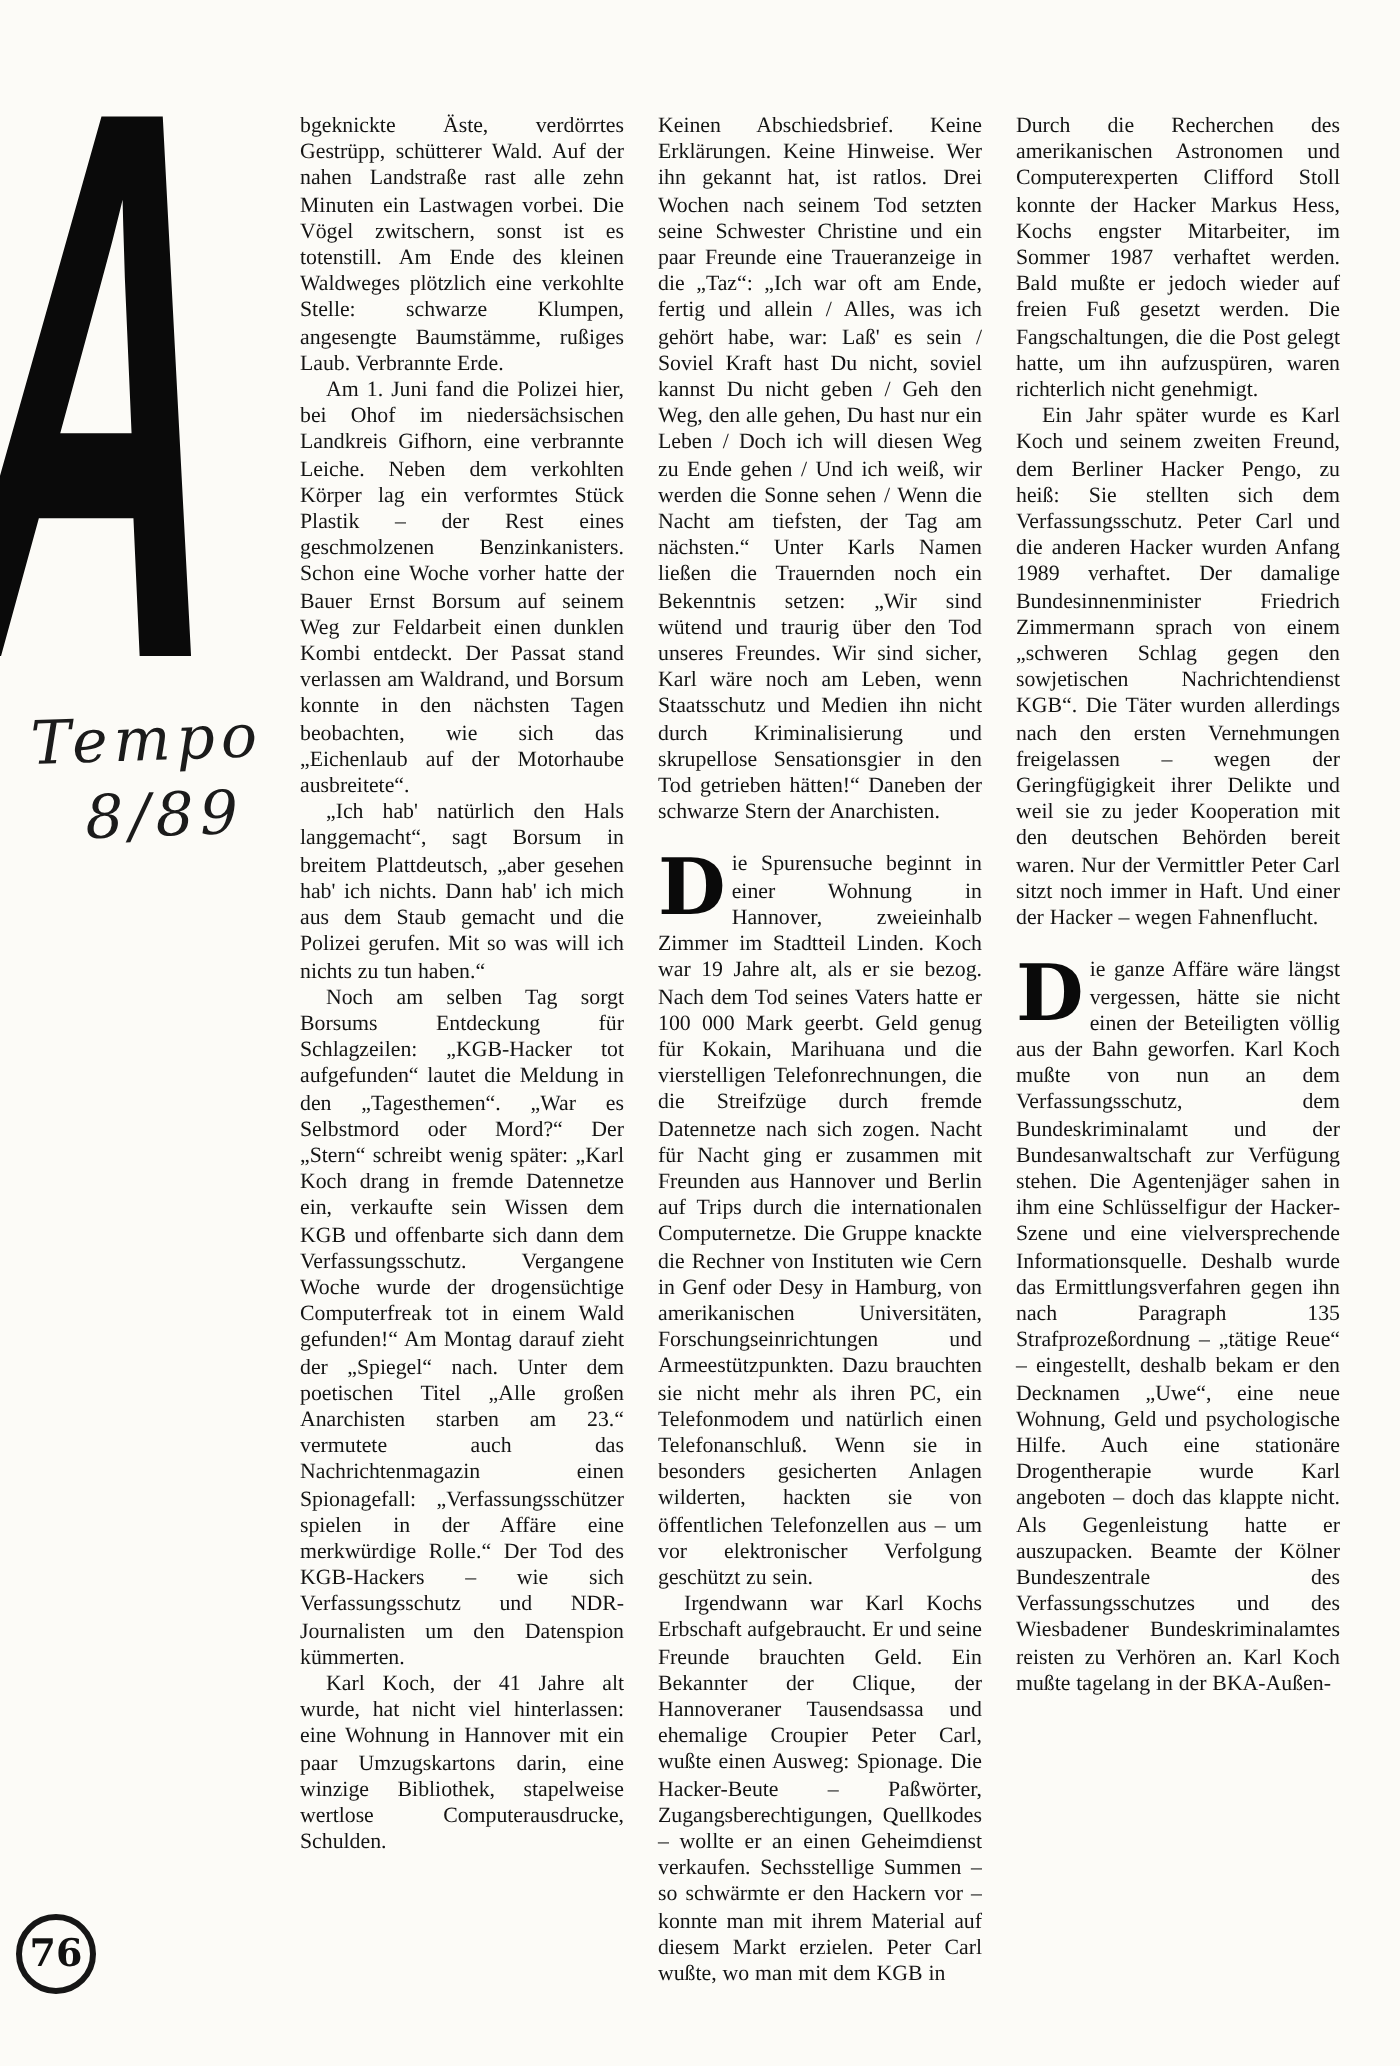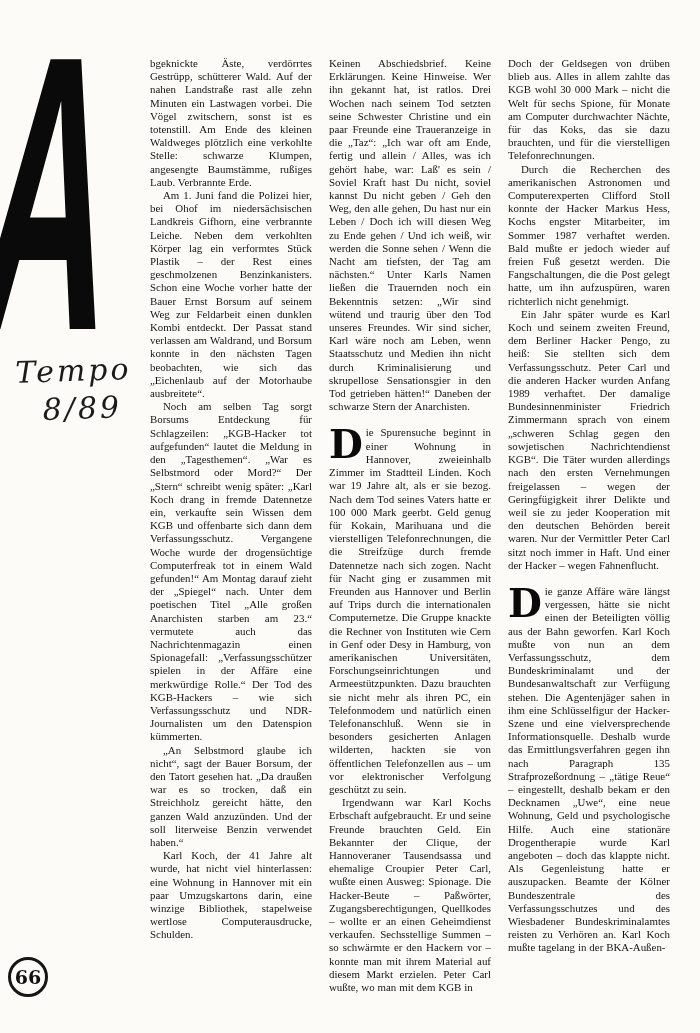--- a/index.html
+++ b/index.html
@@ -92,40 +92,39 @@
 <div class="page">
 
   <div class="big-a">A</div>
 
   <div class="annotation">
     <div class="line1">Tempo</div>
     <div class="line2">8/89</div>
   </div>
 
   <div class="page-badge">
-    <span>66</span>
+    <span>76</span>
   </div>
 
   <div class="columns">
 
     <div class="col">
       <p>bgeknickte Äste, verdörrtes Gestrüpp, schütterer Wald. Auf der nahen Landstraße rast alle zehn Minuten ein Lastwagen vorbei. Die Vögel zwitschern, sonst ist es totenstill. Am Ende des kleinen Waldweges plötzlich eine verkohlte Stelle: schwarze Klumpen, angesengte Baumstämme, rußiges Laub. Verbrannte Erde.</p>
       <p>Am 1. Juni fand die Polizei hier, bei Ohof im niedersächsischen Landkreis Gifhorn, eine verbrannte Leiche. Neben dem verkohlten Körper lag ein verformtes Stück Plastik – der Rest eines geschmolzenen Benzinkanisters. Schon eine Woche vorher hatte der Bauer Ernst Borsum auf seinem Weg zur Feldarbeit einen dunklen Kombi entdeckt. Der Passat stand verlassen am Waldrand, und Borsum konnte in den nächsten Tagen beobachten, wie sich das „Eichenlaub auf der Motorhaube ausbreitete“.</p>
+      <p>„Ich hab' natürlich den Hals langgemacht“, sagt Borsum in breitem Plattdeutsch, „aber gesehen hab' ich nichts. Dann hab' ich mich aus dem Staub gemacht und die Polizei gerufen. Mit so was will ich nichts zu tun haben.“</p>
       <p>Noch am selben Tag sorgt Borsums Entdeckung für Schlagzeilen: „KGB-Hacker tot aufgefunden“ lautet die Meldung in den „Tagesthemen“. „War es Selbstmord oder Mord?“ Der „Stern“ schreibt wenig später: „Karl Koch drang in fremde Datennetze ein, verkaufte sein Wissen dem KGB und offenbarte sich dann dem Verfassungsschutz. Vergangene Woche wurde der drogensüchtige Computerfreak tot in einem Wald gefunden!“ Am Montag darauf zieht der „Spiegel“ nach. Unter dem poetischen Titel „Alle großen Anarchisten starben am 23.“ vermutete auch das Nachrichtenmagazin einen Spionagefall: „Verfassungsschützer spielen in der Affäre eine merkwürdige Rolle.“ Der Tod des KGB-Hackers – wie sich Verfassungsschutz und NDR-Journalisten um den Datenspion kümmerten.</p>
-      <p>„An Selbstmord glaube ich nicht“, sagt der Bauer Borsum, der den Tatort gesehen hat. „Da draußen war es so trocken, daß ein Streichholz gereicht hätte, den ganzen Wald anzuzünden. Und der soll literweise Benzin verwendet haben.“</p>
       <p>Karl Koch, der 41 Jahre alt wurde, hat nicht viel hinterlassen: eine Wohnung in Hannover mit ein paar Umzugskartons darin, eine winzige Bibliothek, stapelweise wertlose Computerausdrucke, Schulden.</p>
     </div>
 
     <div class="col">
       <p>Keinen Abschiedsbrief. Keine Erklärungen. Keine Hinweise. Wer ihn gekannt hat, ist ratlos. Drei Wochen nach seinem Tod setzten seine Schwester Christine und ein paar Freunde eine Traueranzeige in die „Taz“: „Ich war oft am Ende, fertig und allein / Alles, was ich gehört habe, war: Laß' es sein / Soviel Kraft hast Du nicht, soviel kannst Du nicht geben / Geh den Weg, den alle gehen, Du hast nur ein Leben / Doch ich will diesen Weg zu Ende gehen / Und ich weiß, wir werden die Sonne sehen / Wenn die Nacht am tiefsten, der Tag am nächsten.“ Unter Karls Namen ließen die Trauernden noch ein Bekenntnis setzen: „Wir sind wütend und traurig über den Tod unseres Freundes. Wir sind sicher, Karl wäre noch am Leben, wenn Staatsschutz und Medien ihn nicht durch Kriminalisierung und skrupellose Sensationsgier in den Tod getrieben hätten!“ Daneben der schwarze Stern der Anarchisten.</p>
       <p class="has-drop"><span class="dropcap">D</span><span>ie Spurensuche beginnt in einer Wohnung in Hannover, zweieinhalb Zimmer im Stadtteil Linden. Koch war 19 Jahre alt, als er sie bezog. Nach dem Tod seines Vaters hatte er 100 000 Mark geerbt. Geld genug für Kokain, Marihuana und die vierstelligen Telefonrechnungen, die die Streifzüge durch fremde Datennetze nach sich zogen. Nacht für Nacht ging er zusammen mit Freunden aus Hannover und Berlin auf Trips durch die internationalen Computernetze. Die Gruppe knackte die Rechner von Instituten wie Cern in Genf oder Desy in Hamburg, von amerikanischen Universitäten, Forschungseinrichtungen und Armeestützpunkten. Dazu brauchten sie nicht mehr als ihren PC, ein Telefonmodem und natürlich einen Telefonanschluß. Wenn sie in besonders gesicherten Anlagen wilderten, hackten sie von öffentlichen Telefonzellen aus – um vor elektronischer Verfolgung geschützt zu sein.</span></p>
       <p>Irgendwann war Karl Kochs Erbschaft aufgebraucht. Er und seine Freunde brauchten Geld. Ein Bekannter der Clique, der Hannoveraner Tausendsassa und ehemalige Croupier Peter Carl, wußte einen Ausweg: Spionage. Die Hacker-Beute – Paßwörter, Zugangsberechtigungen, Quellkodes – wollte er an einen Geheimdienst verkaufen. Sechsstellige Summen – so schwärmte er den Hackern vor – konnte man mit ihrem Material auf diesem Markt erzielen. Peter Carl wußte, wo man mit dem KGB in</p>
     </div>
 
     <div class="col">
-      <p>Doch der Geldsegen von drüben blieb aus. Alles in allem zahlte das KGB wohl 30 000 Mark – nicht die Welt für sechs Spione, für Monate am Computer durchwachter Nächte, für das Koks, das sie dazu brauchten, und für die vierstelligen Telefonrechnungen.</p>
       <p>Durch die Recherchen des amerikanischen Astronomen und Computerexperten Clifford Stoll konnte der Hacker Markus Hess, Kochs engster Mitarbeiter, im Sommer 1987 verhaftet werden. Bald mußte er jedoch wieder auf freien Fuß gesetzt werden. Die Fangschaltungen, die die Post gelegt hatte, um ihn aufzuspüren, waren richterlich nicht genehmigt.</p>
       <p>Ein Jahr später wurde es Karl Koch und seinem zweiten Freund, dem Berliner Hacker Pengo, zu heiß: Sie stellten sich dem Verfassungsschutz. Peter Carl und die anderen Hacker wurden Anfang 1989 verhaftet. Der damalige Bundesinnenminister Friedrich Zimmermann sprach von einem „schweren Schlag gegen den sowjetischen Nachrichtendienst KGB“. Die Täter wurden allerdings nach den ersten Vernehmungen freigelassen – wegen der Geringfügigkeit ihrer Delikte und weil sie zu jeder Kooperation mit den deutschen Behörden bereit waren. Nur der Vermittler Peter Carl sitzt noch immer in Haft. Und einer der Hacker – wegen Fahnenflucht.</p>
       <p class="has-drop"><span class="dropcap">D</span><span>ie ganze Affäre wäre längst vergessen, hätte sie nicht einen der Beteiligten völlig aus der Bahn geworfen. Karl Koch mußte von nun an dem Verfassungsschutz, dem Bundeskriminalamt und der Bundesanwaltschaft zur Verfügung stehen. Die Agentenjäger sahen in ihm eine Schlüsselfigur der Hacker-Szene und eine vielversprechende Informationsquelle. Deshalb wurde das Ermittlungsverfahren gegen ihn nach Paragraph 135 Strafprozeßordnung – „tätige Reue“ – eingestellt, deshalb bekam er den Decknamen „Uwe“, eine neue Wohnung, Geld und psychologische Hilfe. Auch eine stationäre Drogentherapie wurde Karl angeboten – doch das klappte nicht. Als Gegenleistung hatte er auszupacken. Beamte der Kölner Bundeszentrale des Verfassungsschutzes und des Wiesbadener Bundeskriminalamtes reisten zu Verhören an. Karl Koch mußte tagelang in der BKA-Außen-</span></p>
     </div>
 
   </div>
 </div>
 
 </body></html>

